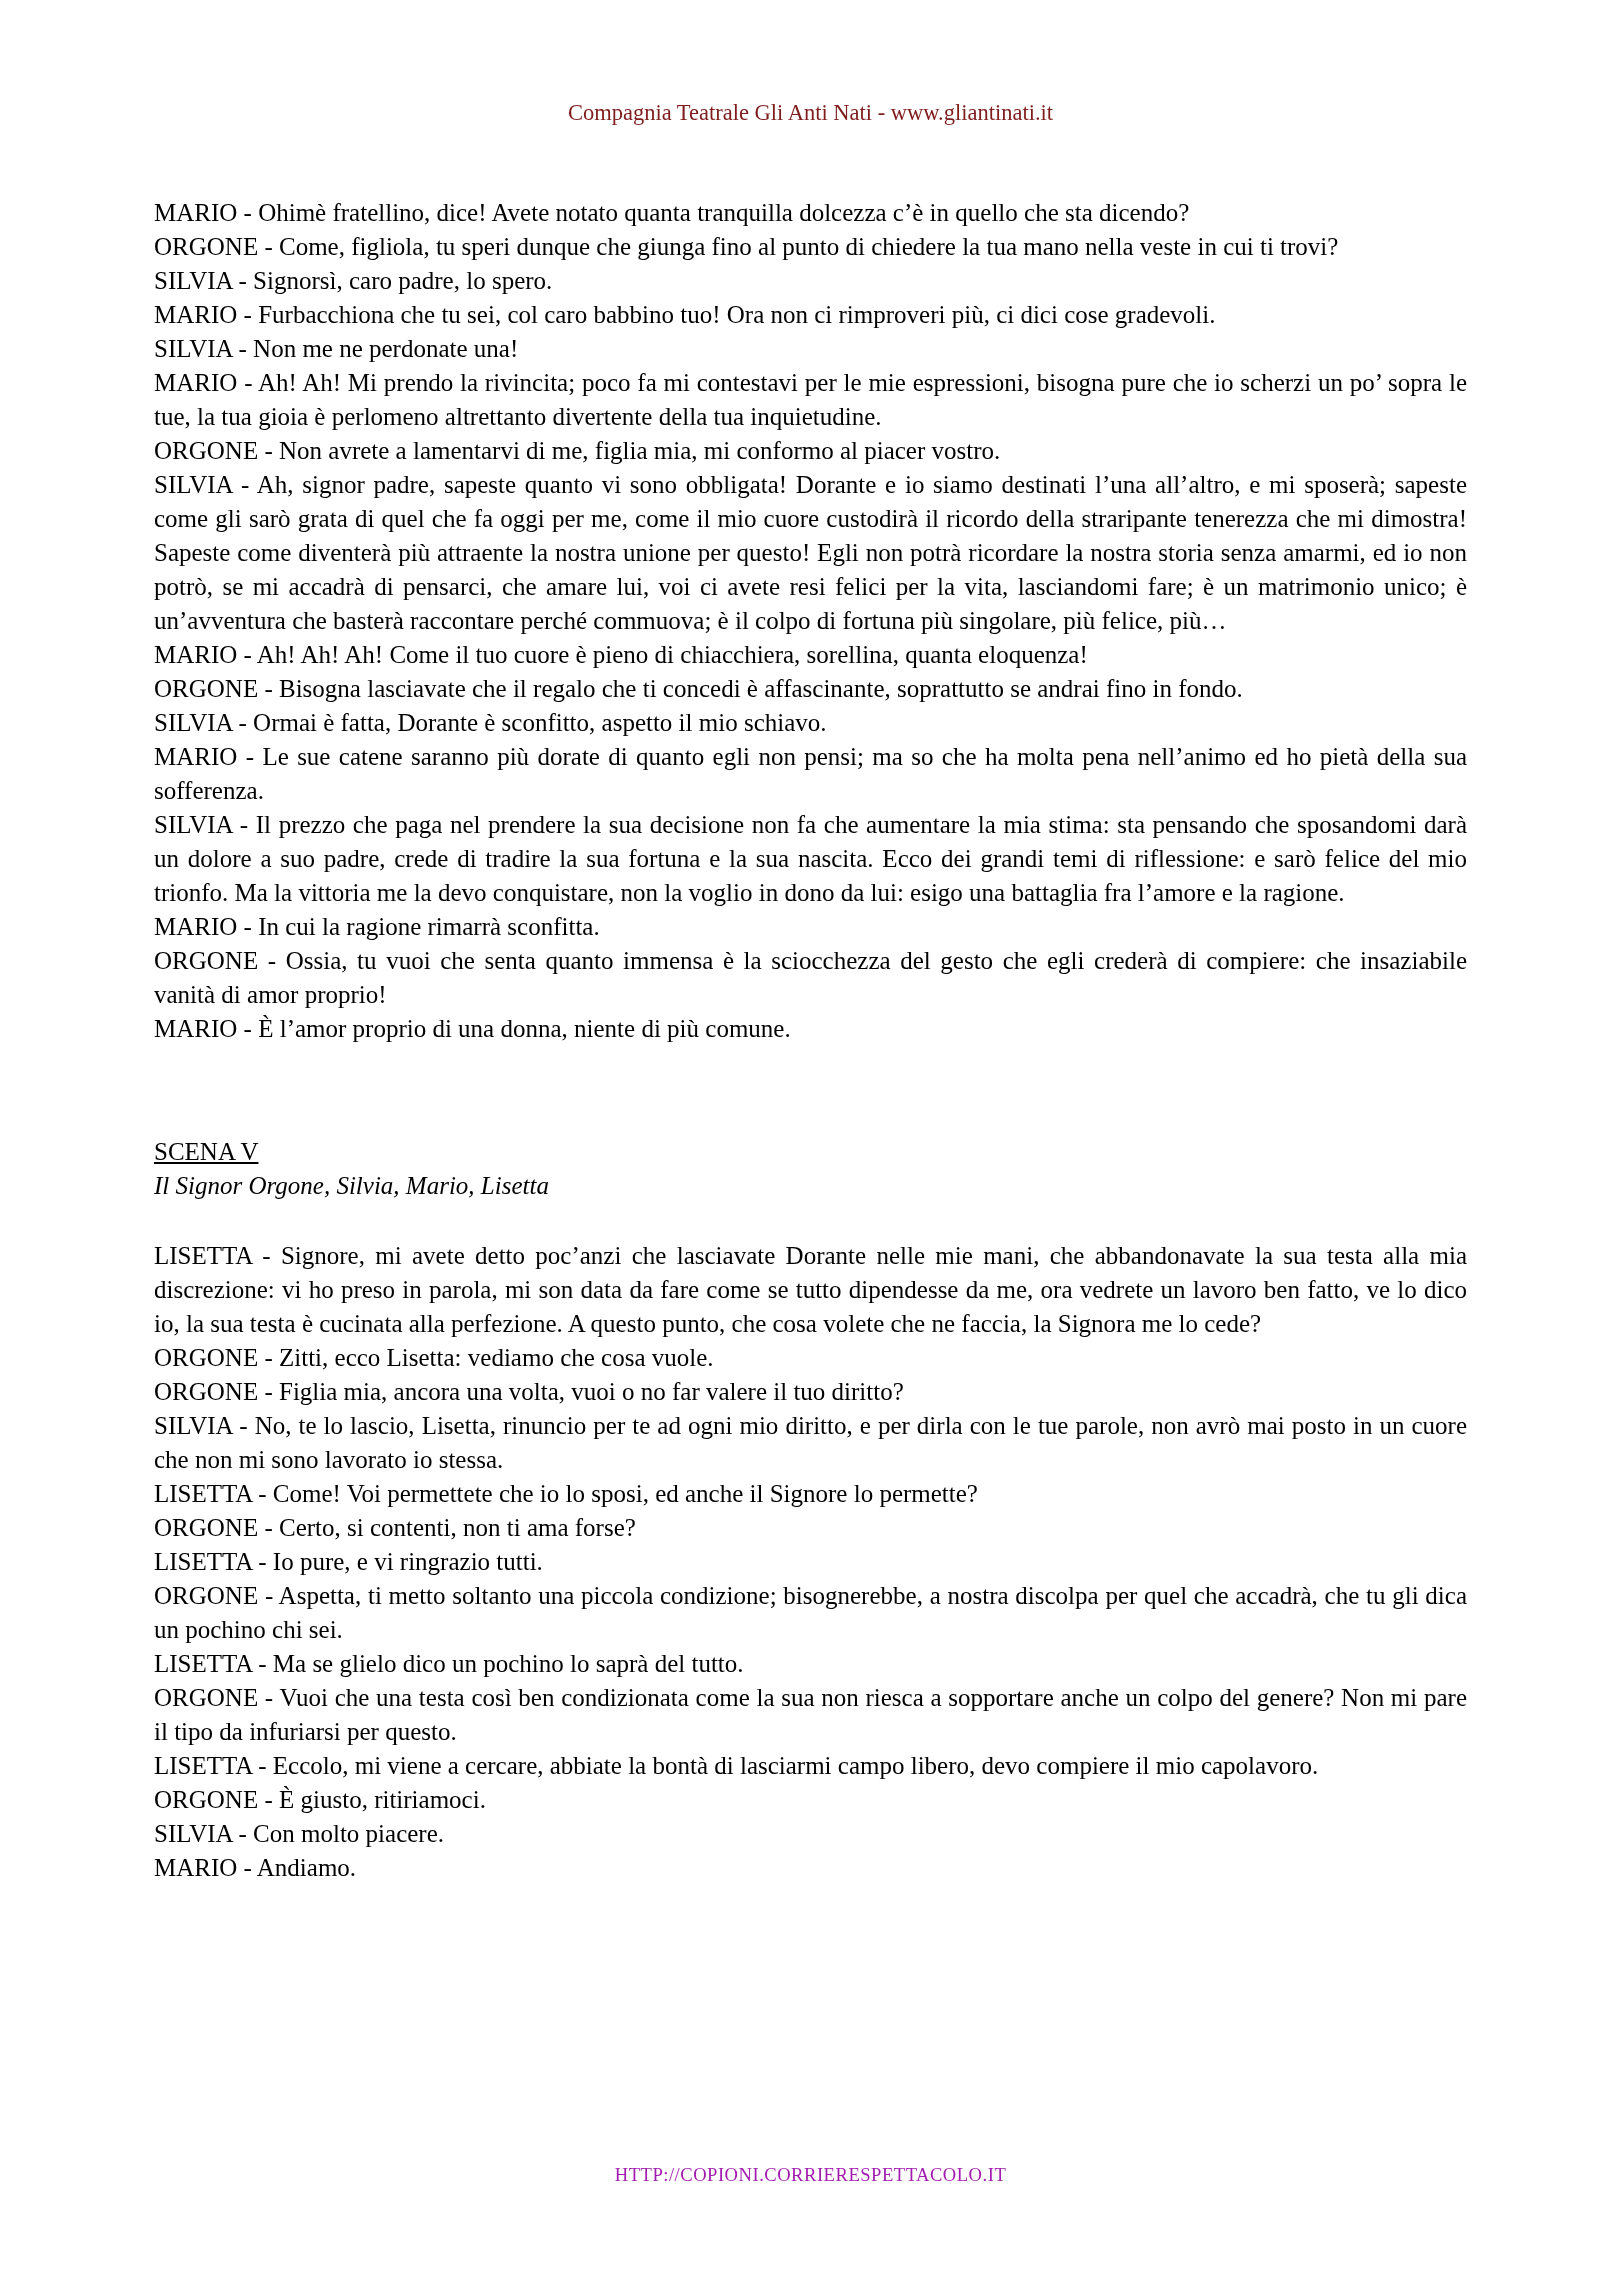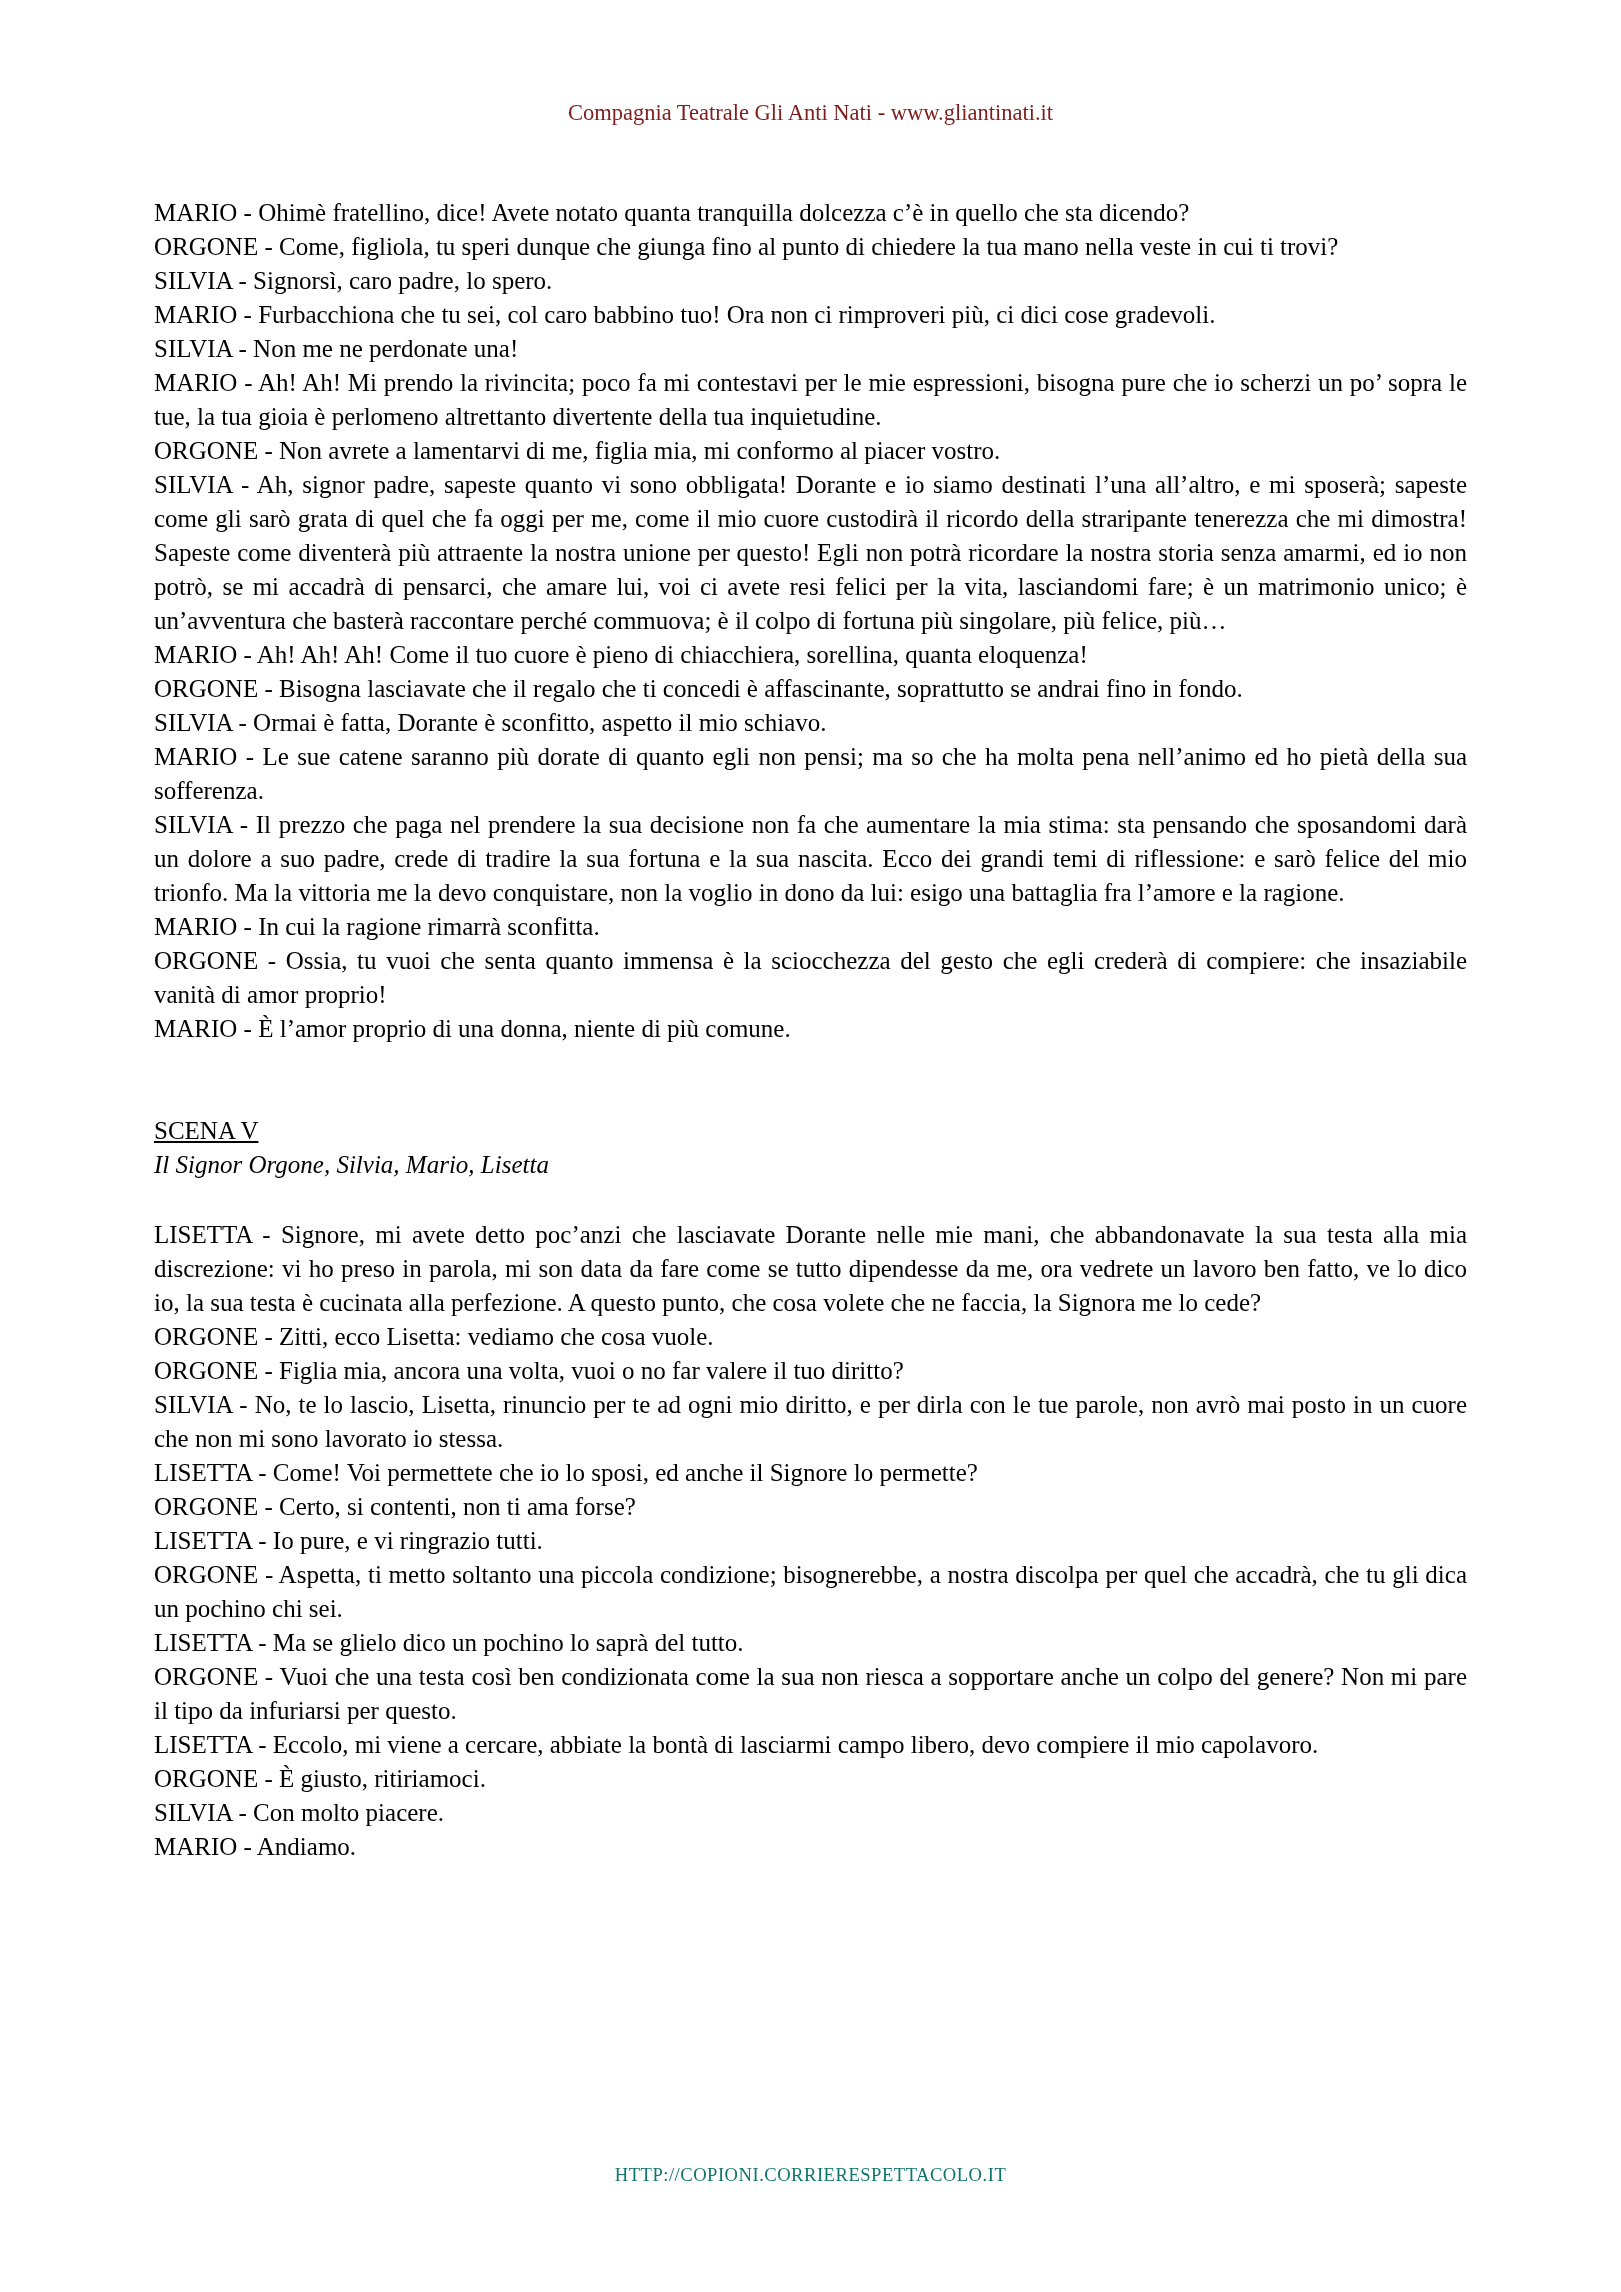--- a/index.html
+++ b/index.html
@@ -33,21 +33,21 @@
     width: 1313px;
     font-size: 25px;
     line-height: 34px;
     text-align: justify;
   }
   .content p {
     margin: 0;
     padding: 0;
   }
   .scene-block {
-    margin-top: 68px;
+    margin-top: 89px;
   }
   .scene-heading {
     text-align: left;
   }
   .scene-heading span {
     text-decoration: underline;
   }
   .scene-cast {
     font-style: italic;
     text-align: left;
@@ -55,21 +55,21 @@
   .part2 {
     margin-top: 36px;
   }
   .doc-footer {
     position: absolute;
     top: 2164px;
     left: 0;
     width: 100%;
     text-align: center;
     font-size: 18.6px;
-    color: #0f766e;
+    color: #a21caf;
     letter-spacing: 0.5px;
   }
 </style>
 </head>
 <body>
 
 <div class="page">
 
   <div class="doc-header">Compagnia Teatrale Gli Anti Nati - www.gliantinati.it</div>
 

